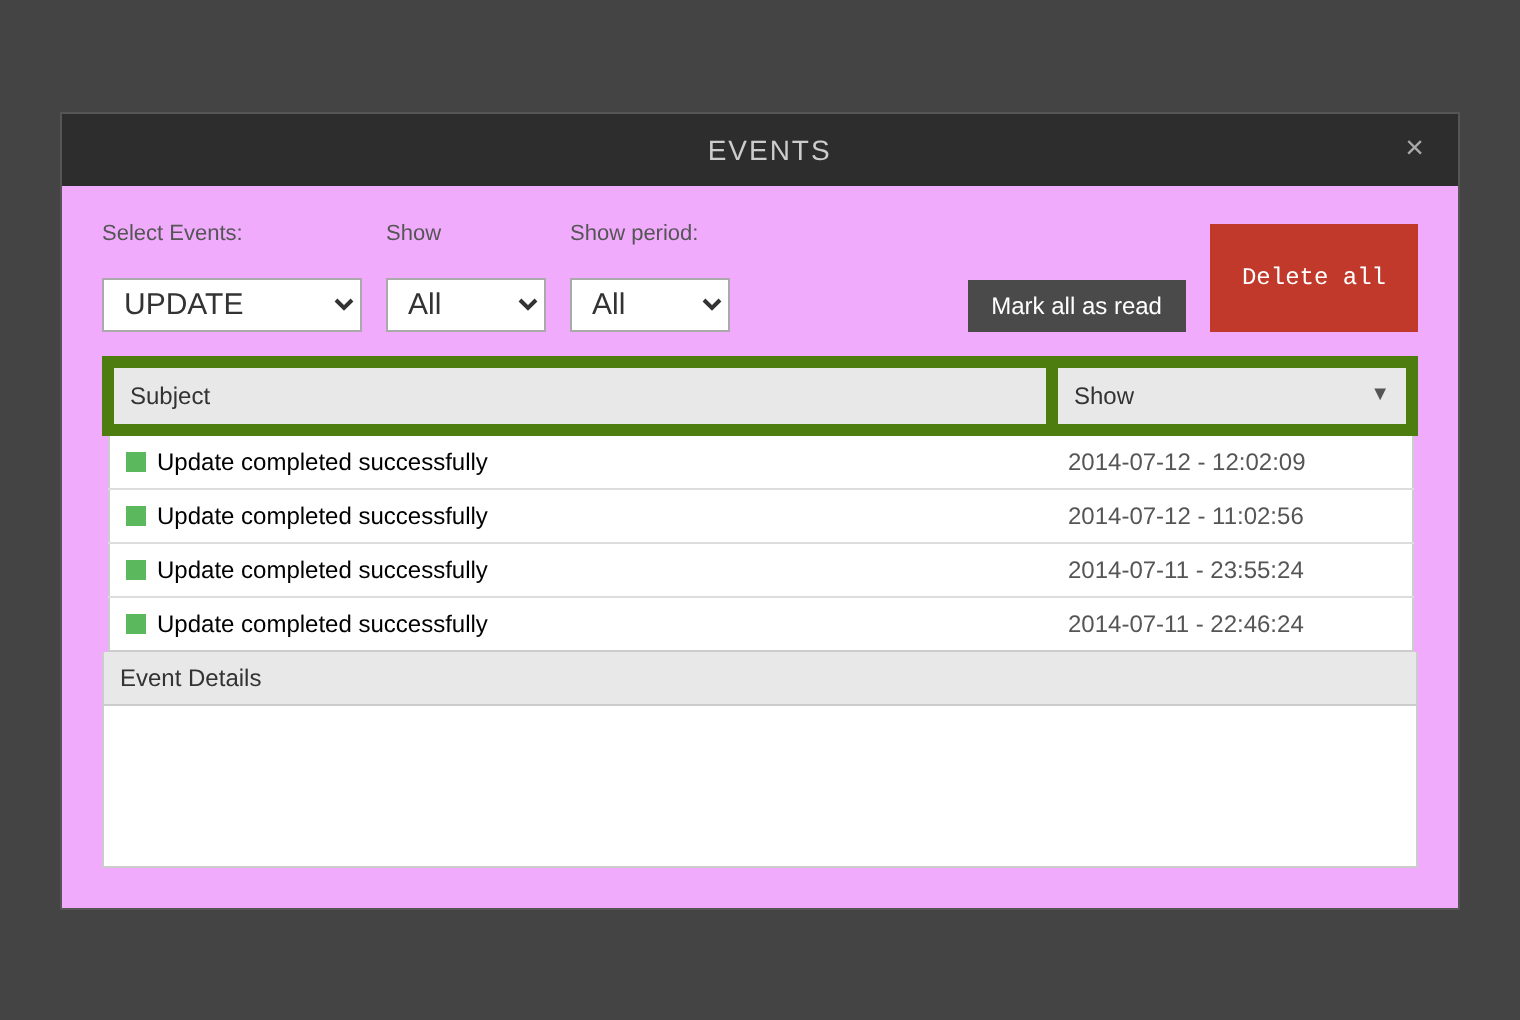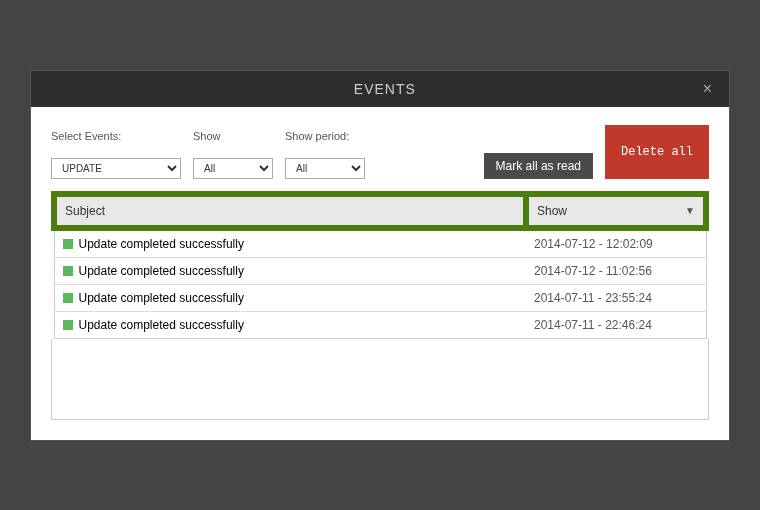--- a/index.html
+++ b/index.html
@@ -16,21 +16,21 @@
     .modal-overlay {
       width: 760px;
       height: 510px;
       background: rgba(0,0,0,0.5);
       display: flex;
       justify-content: center;
       align-items: center;
     }
     .modal {
       width: 700px;
-      background: #ffffff;
+      background: #f0abfc;
       border: 1px solid #555;
     }
     .modal-header {
       background: #2d2d2d;
       color: #fff;
       text-align: center;
       padding: 10px 16px;
       font-size: 14px;
       letter-spacing: 1px;
       display: flex;
@@ -64,21 +64,21 @@
       gap: 16px;
     }
     .control-label {
       font-size: 11px;
       color: #555;
     }
     select {
       border: 1px solid #aaa;
       background: #fff;
       padding: 3px 6px;
-      font-size: 10px;
+      font-size: 15px;
       color: #333;
       cursor: pointer;
       appearance: auto;
     }
     .select-events-sel { width: 130px; }
     .show-sel { width: 80px; }
     .show-period-sel { width: 80px; }
     .spacer { flex: 1; }
     .btn-mark-all {
       background: #4a4a4a;
@@ -262,17 +262,18 @@
         <span class="status-dot dot-green"></span>
         <span>Update completed successfully</span>
       </span>
     </td>
               <td class="date-col">2014-07-11 - 22:46:24</td>
             </tr>
           </tbody>
       </table>
 
       <div class="event-details-section">
+        <div class="event-details-header">Event Details</div>
         <div class="event-details-body"></div>
       </div>
     </div>
   </div>
 </div>
 
 </body></html>

